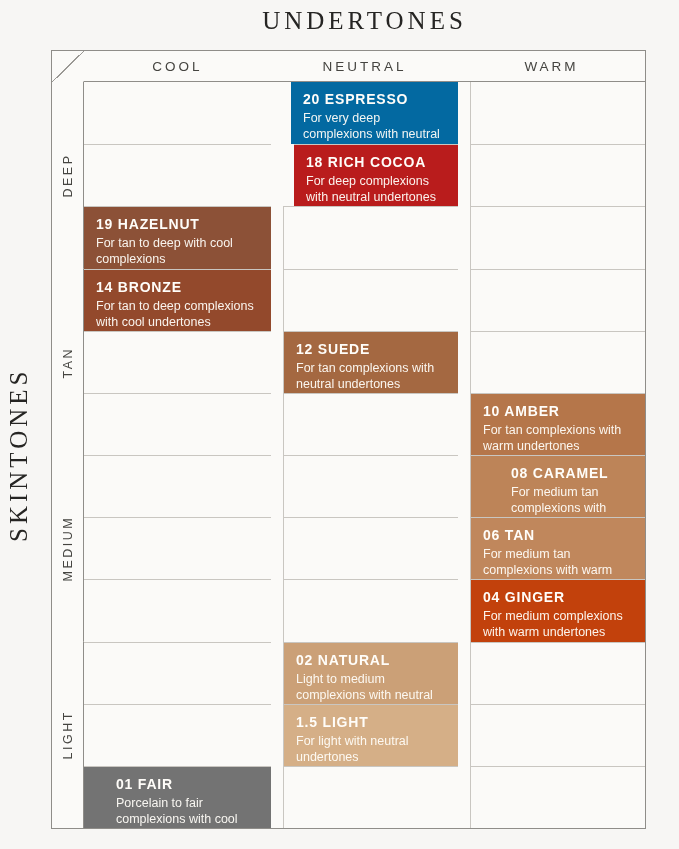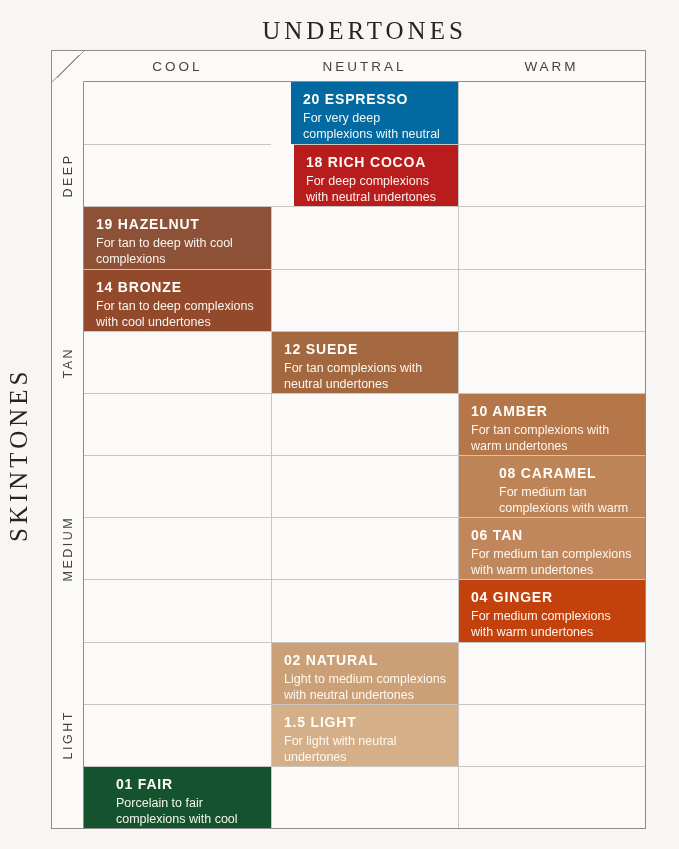--- a/index.html
+++ b/index.html
@@ -6,21 +6,21 @@
   body{
     width:679px;height:849px;
     background:#f7f6f4;
     font-family:"Liberation Sans",sans-serif;
     position:relative;
     -webkit-font-smoothing:antialiased;
   }
   .canvas{position:absolute;inset:0;width:679px;height:849px;overflow:hidden;}
 
   .top-title{
-    position:absolute;left:83px;top:17px;width:563px;
+    position:absolute;left:83px;top:7px;width:563px;
     text-align:center;
     font-family:"Liberation Serif",serif;
     font-size:25px;font-weight:400;letter-spacing:4px;
     color:#262523;
   }
   .left-title{
     position:absolute;left:2px;top:81px;height:748px;width:34px;
     display:flex;align-items:center;justify-content:center;
     writing-mode:vertical-rl;transform:rotate(180deg);
     font-family:"Liberation Serif",serif;
@@ -54,21 +54,21 @@
   .band{
     grid-column:1;
     display:flex;align-items:center;justify-content:center;
     writing-mode:vertical-rl;transform:rotate(180deg);
     font-size:12.5px;letter-spacing:2.5px;color:#454440;
     border-left:1px solid #8f8d89; 
     box-sizing:border-box;
   }
   .cell{box-sizing:border-box;}
   .bt{border-top:1px solid #c9c6c1;}
-  .bl{border-left:1px solid #c9c6c1;}
+  .bl{border-left:1px solid #c9c6c1;margin-left:12px;}
   .shade{
     padding:7px 10px 0 12px;
     overflow:hidden;
   }
   .shade-name{
     font-size:14px;font-weight:700;letter-spacing:0.8px;
     color:#fffdf9;margin:2px 0 3px 0;
   }
   .shade-desc{
     font-size:12.5px;line-height:1.28;
@@ -165,21 +165,21 @@
     </div>
     <div class="cell bt bl" style="grid-area:11/4;"></div>
 
     <div class="cell bt" style="grid-area:12/2;"></div>
     <div class="cell shade bt bl" style="grid-area: 12 / 3; background-color: rgb(213, 175, 135);">
       <div class="shade-name">1.5 LIGHT</div>
       <div class="shade-desc">For light with neutral undertones</div>
     </div>
     <div class="cell bt bl" style="grid-area:12/4;"></div>
 
-    <div class="cell shade bt" style="grid-area: 13 / 2; background-color: #14532d; padding-left: 32px;">
+    <div class="cell shade bt" style="grid-area: 13 / 2; background-color: #737373; padding-left: 32px;">
       <div class="shade-name">01 FAIR</div>
       <div class="shade-desc">Porcelain to fair complexions with cool undertones</div>
     </div>
     <div class="cell bt bl" style="grid-area:13/3;"></div>
     <div class="cell bt bl" style="grid-area:13/4;"></div>
 
   </div>
 </div>
 
 </body></html>

